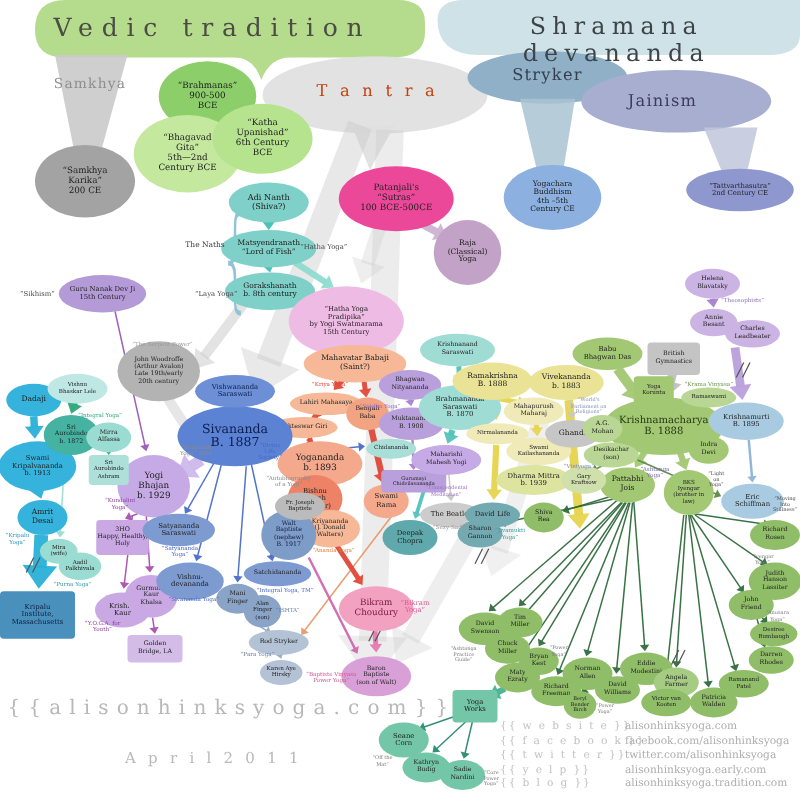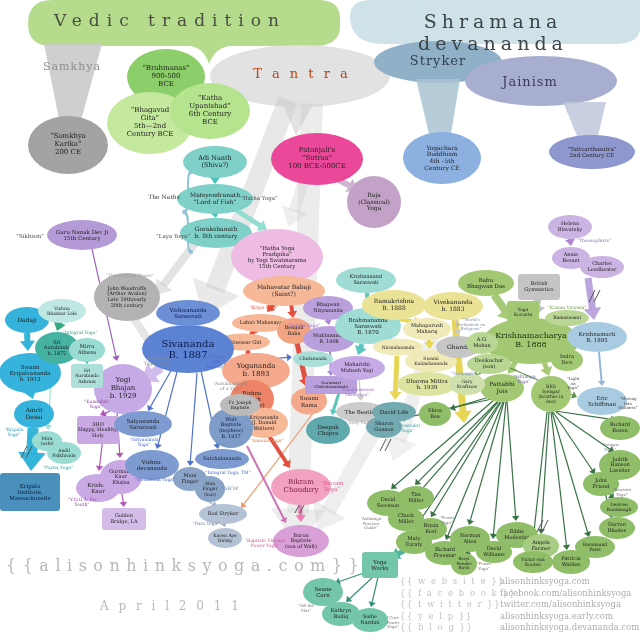--- a/index.html
+++ b/index.html
@@ -235,21 +235,21 @@
         <line x1="594" y1="302" x2="600" y2="290" stroke="#555" stroke-width="1"></line>
         <line x1="295" y1="513" x2="301" y2="501" stroke="#555" stroke-width="1"></line>
         <line x1="300" y1="513" x2="306" y2="501" stroke="#555" stroke-width="1"></line>
         <line x1="537" y1="532" x2="543" y2="520" stroke="#555" stroke-width="1"></line>
         <line x1="542" y1="532" x2="548" y2="520" stroke="#555" stroke-width="1"></line>
         <line x1="380" y1="451" x2="386" y2="439" stroke="#555" stroke-width="1"></line>
         <line x1="385" y1="451" x2="391" y2="439" stroke="#555" stroke-width="1"></line>
       </g>
   </svg>
 
-  <div class="banner" style="left:38px;top:10px;width:264px;font-size:17px;letter-spacing:7px;color:#4c4c44;">Vedic tradition</div>
+  <div class="banner" style="left:38px;top:10px;width:264px;font-size:20px;letter-spacing:7px;color:#4c4c44;">Vedic tradition</div>
   <div class="banner" style="left:352px;top:10px;width:282px;font-size:19px;letter-spacing:5px;color:#3c4448;">Shramana devananda</div>
   <div class="banner" style="left:37px;top:60px;width:70px;font-size:11px;letter-spacing:1px;color:#8e8e8e;">Samkhya</div>
   <div class="banner" style="left:237px;top:66px;width:130px;font-size:13px;letter-spacing:3px;color:#c2410c;">T a n t r a</div>
   <div class="banner" style="left:392px;top:53px;width:92px;font-size:13px;letter-spacing:1px;color:#333f4f;">Stryker</div>
   <div class="banner" style="left:489px;top:74px;width:82px;font-size:13px;letter-spacing:1px;color:#3c3c5c;">Jainism</div>
 
   <div class="bracket" style="left:176px;top:155px;font-size:86px;transform:scale(0.45,1.05);transform-origin:left top;font-weight:200;">{</div>
 
   <div id="node-layer">
       <div class="node ellipse" style="left: 68px; top: 145px; width: 80px; height: 58px; background: rgb(163, 163, 163); font-size: 7px; color: rgb(34, 34, 34);">“Samkhya
@@ -559,16 +559,16 @@
 Yoga”</div>
     </div>
 
   <div class="footer-big" style="left:6px;top:556px;font-size:16px;letter-spacing:6.5px;">{{alisonhinksyoga.com}}</div>
   <div class="footer-big" style="left:100px;top:599px;font-size:12px;letter-spacing:3px;">A p r i l   2 0 1 1</div>
   <div id="links-layer">
       <div class="link-row" style="left: 400px; top: 576px;"><span class="link-label">{{ w e b s i t e }}</span><span class="link-value">alisonhinksyoga.com</span></div>
       <div class="link-row" style="left: 400px; top: 587.5px;"><span class="link-label">{{ f a c e b o o k }}</span><span class="link-value">facebook.com/alisonhinksyoga</span></div>
       <div class="link-row" style="left: 400px; top: 599px;"><span class="link-label">{{ t w i t t e r }}</span><span class="link-value">twitter.com/alisonhinksyoga</span></div>
       <div class="link-row" style="left: 400px; top: 610.5px;"><span class="link-label">{{ y e l p }}</span><span class="link-value">alisonhinksyoga.early.com</span></div>
-      <div class="link-row" style="left: 400px; top: 622px;"><span class="link-label">{{ b l o g }}</span><span class="link-value">alisonhinksyoga.devananda.com</span></div>
+      <div class="link-row" style="left: 400px; top: 622px;"><span class="link-label">{{ b l o g }}</span><span class="link-value">alisonhinksyoga.tradition.com</span></div>
     </div>
 
 </div>
 
 </body></html>

